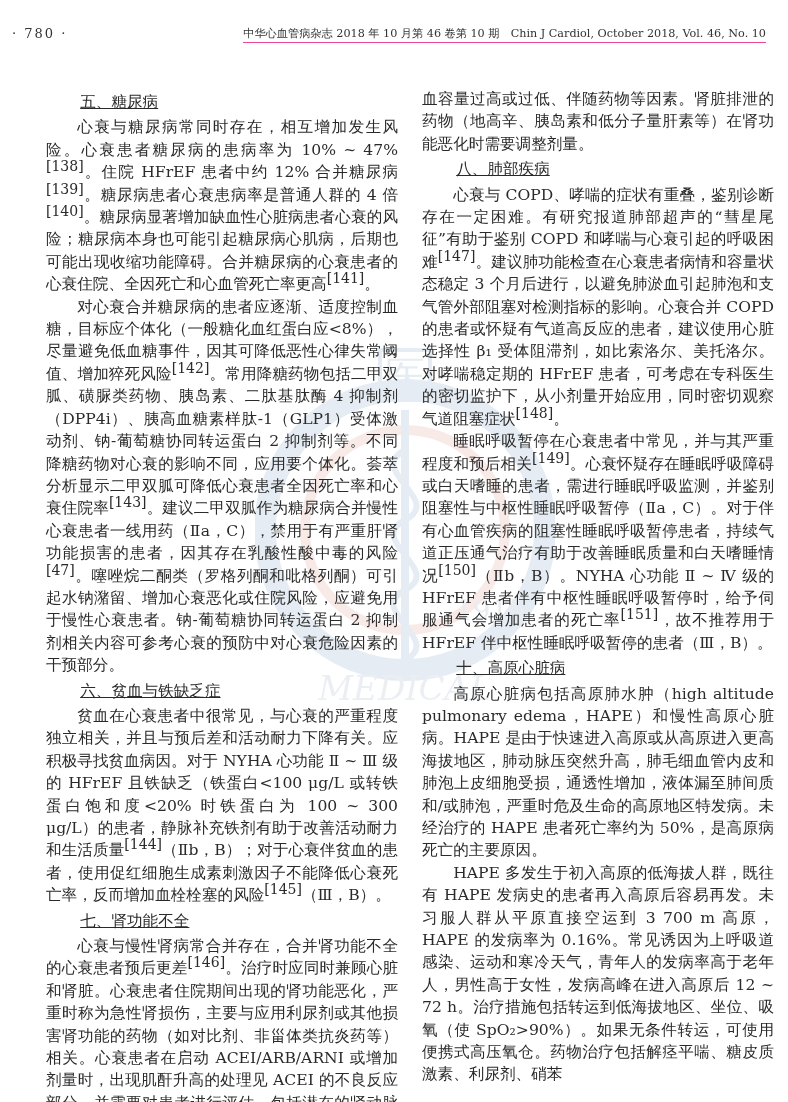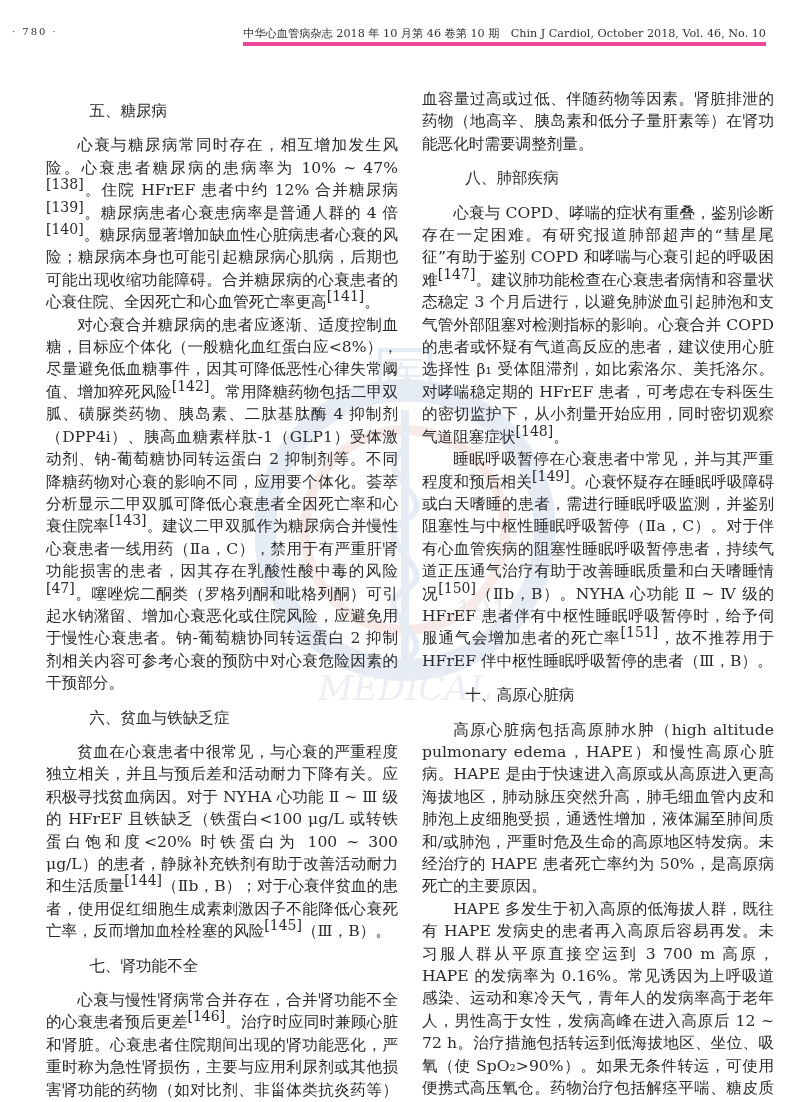--- a/index.html
+++ b/index.html
@@ -1,26 +1,26 @@
 <!DOCTYPE html>
 <html><head>
 <meta charset="utf-8">
 <style>
   html, body { margin: 0; padding: 0; background: #ffffff; }
   body { width: 788px; height: 1102px; position: relative; overflow: hidden;
          font-family: "DejaVu Serif", "Liberation Serif", serif; color: #2a2a2a; }
   .header { position: absolute; top: 26px; left: 0; width: 788px; height: 20px; }
-  .page-num { position: absolute; left: 12px; top: 0; font-size: 10px; color: #333; letter-spacing: 2px; }
+  .page-num { position: absolute; left: 12px; top: 0; font-size: 13px; color: #333; letter-spacing: 2px; }
   .running-head { position: absolute; right: 22px; top: 0; font-size: 11.2px; color: #333;
-                  border-bottom: 4px solid #ec4899; padding-bottom: 1px; white-space: nowrap; }
+                  border-bottom: 1px solid #ec4899; padding-bottom: 1px; white-space: nowrap; }
   .watermark { position: absolute; left: 255px; top: 300px; width: 300px; height: 440px; pointer-events: none; opacity: 0.45; }
   .col { position: absolute; top: 88px; font-size: 15.6px; line-height: 22.4px; text-align: justify; }
   .col.left { left: 46px; width: 352px; }
   .col.right { left: 422px; width: 352px; }
-  .h { text-indent: 2em; margin: 12px; }
+  .h { text-indent: 2em; margin: 3px; text-decoration: underline; }
   .p { text-indent: 2em; margin: 0; }
   .p.cont { text-indent: 0; }
   sup { font-size: 14px; line-height: 0; vertical-align: 6px; }
 </style>
 </head>
 <body>
 
 <div class="header">
   <span class="page-num">· 780 ·</span>
   <span class="running-head">中华心血管病杂志 2018 年 10 月第 46 卷第 10 期　Chin J Cardiol, October 2018, Vol. 46, No. 10</span>

